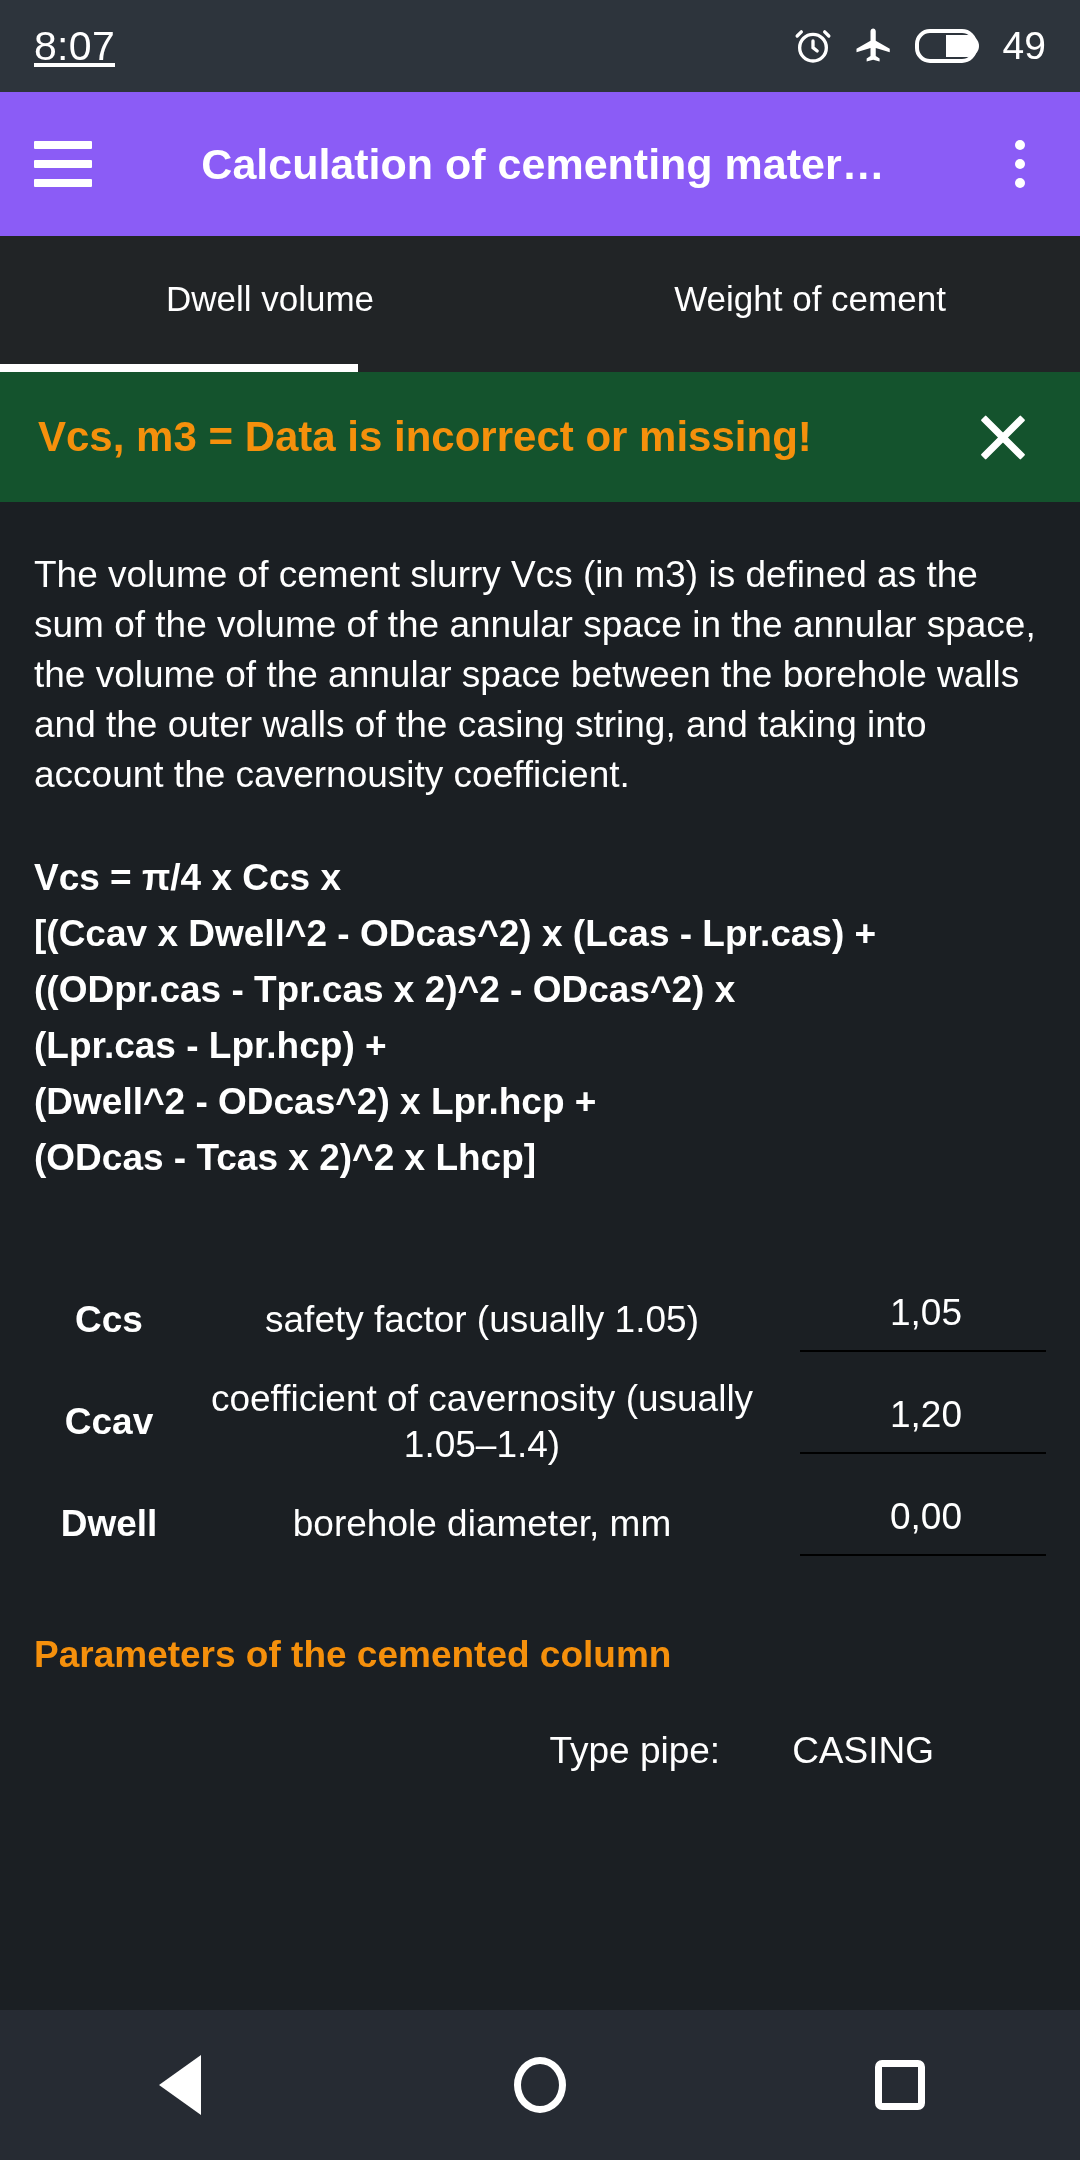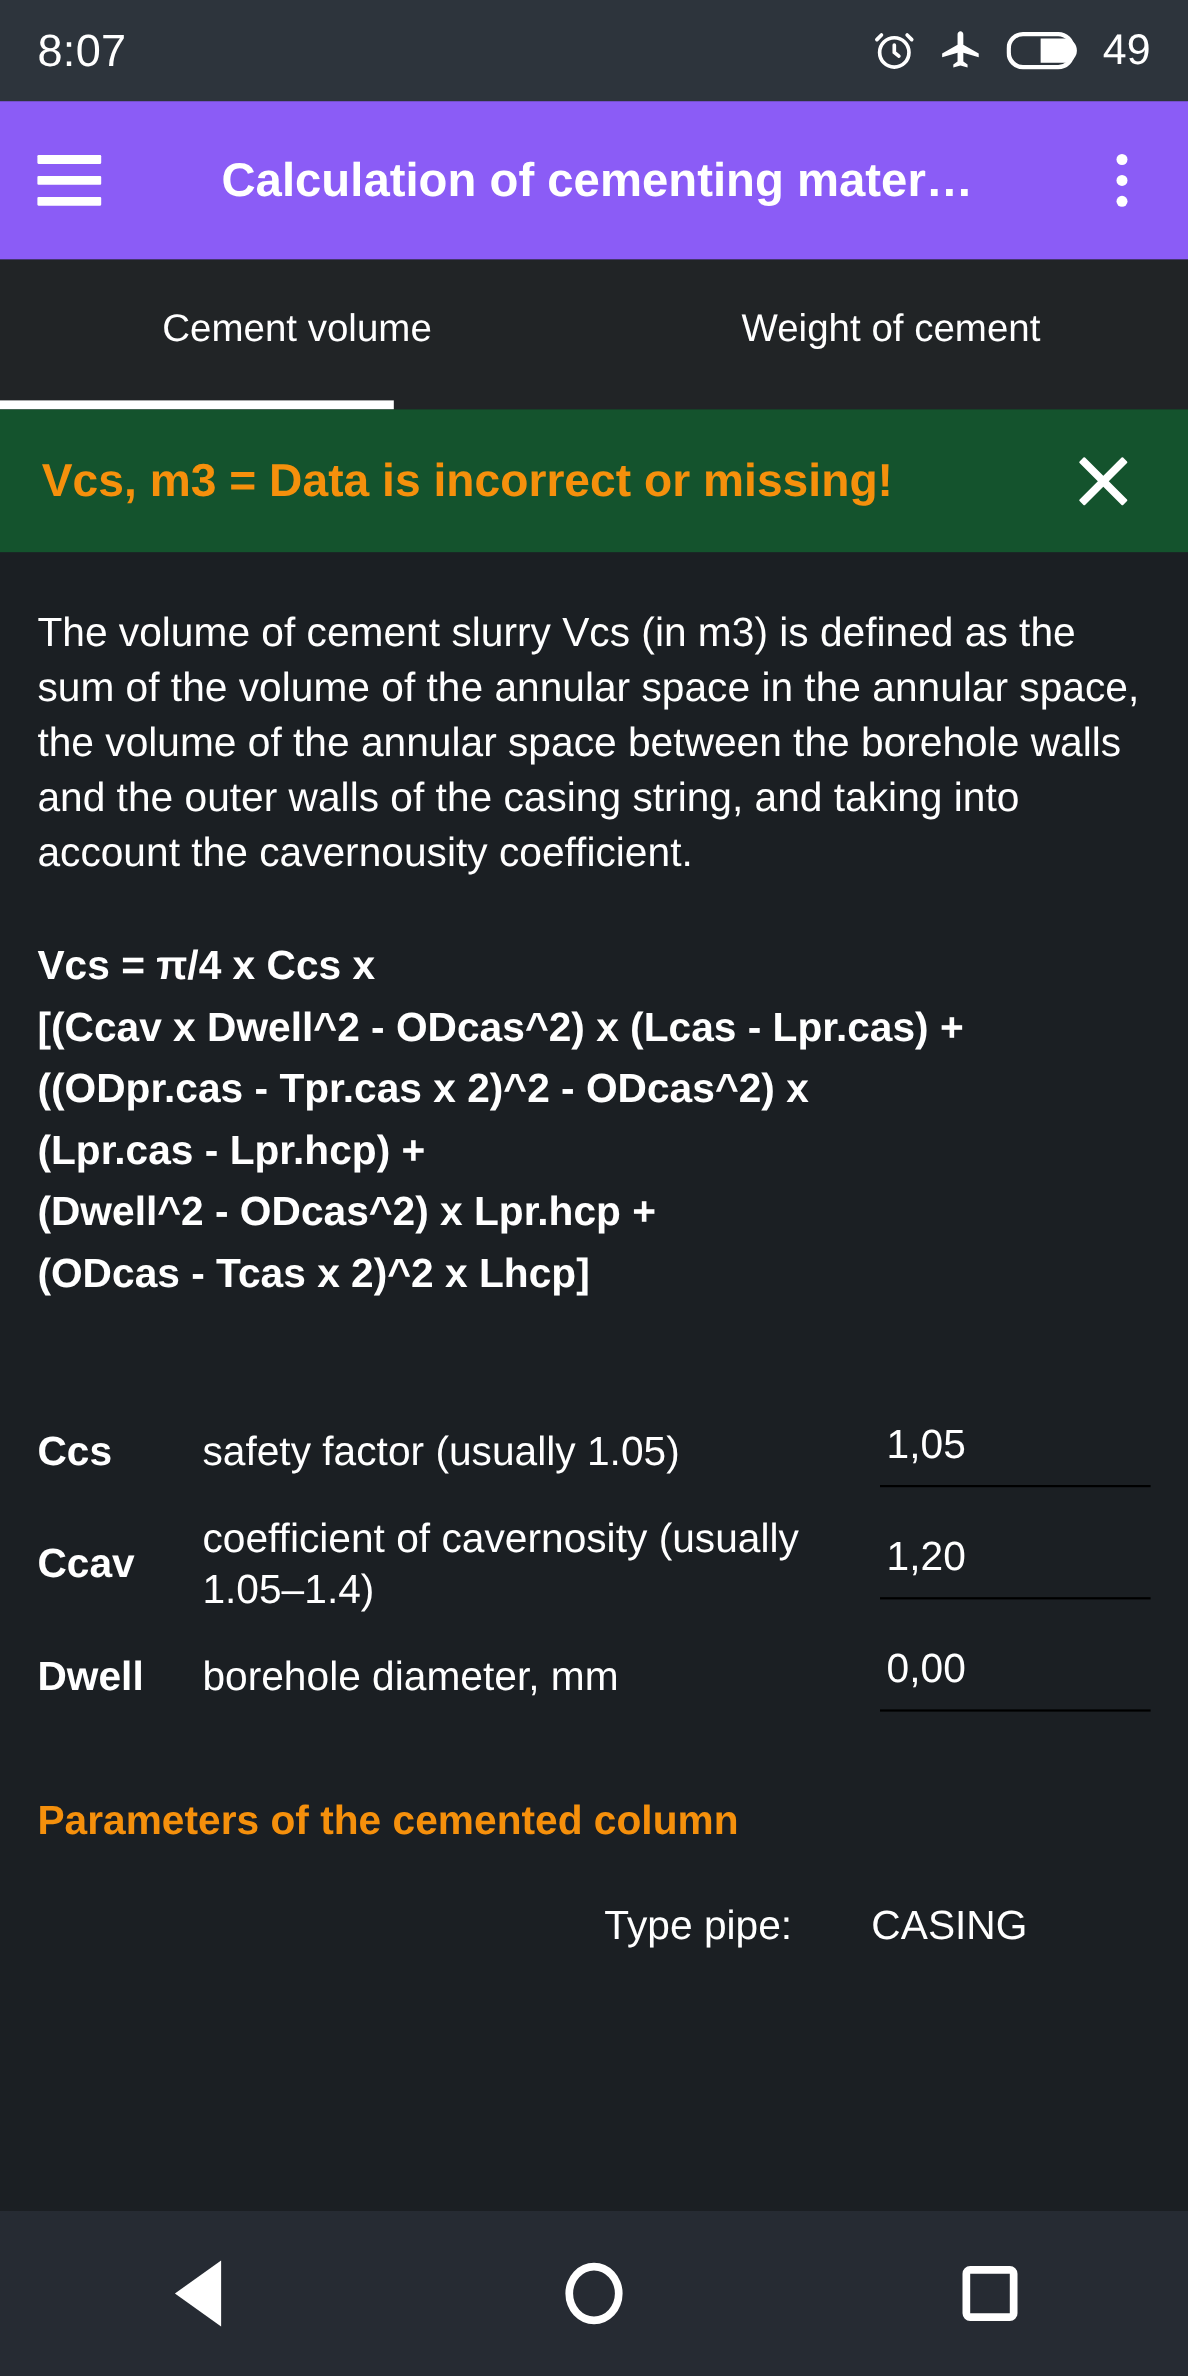--- a/index.html
+++ b/index.html
@@ -10,21 +10,21 @@
     overflow:hidden;
   }
   #screen { position:relative; width:1080px; height:2160px; background:#1b1f23; }
 
   
   .statusbar {
     height:92px; background:#2d343c;
     display:flex; align-items:center; justify-content:space-between;
     padding:0 34px;
   }
-  .status-time { color:#ffffff; font-size:41px; letter-spacing:.3px; }
+  .status-time { color:#ffffff; font-size:41px; letter-spacing:.3px;text-decoration:underline; }
   .status-right { display:flex; align-items:center; gap:20px; }
   .status-right svg { display:block; }
   .battery-pct { color:#ffffff; font-size:39px; margin-left:2px; }
 
   
   .appbar {
     height:144px; background:#8b5cf6;
     display:flex; align-items:center; padding:0 34px;
   }
   .hamburger { width:58px; display:flex; flex-direction:column; gap:11px; cursor:pointer; flex:0 0 auto; }
@@ -69,21 +69,21 @@
   .desc {
     color:#ffffff; font-size:37px; line-height:50px;
     padding-top:48px;
   }
   .formula {
     color:#ffffff; font-size:37px; font-weight:bold; line-height:56px;
     padding-top:50px; white-space:pre-line;
   }
 
   
-  .params { padding-top:84px; }
+  .params { padding-top:84px;text-align:center; }
   .prow {
     display:flex; align-items:center; min-height:100px; padding:6px 0;
   }
   .psym {
     width:150px; flex:0 0 150px; color:#ffffff; font-size:37px; font-weight:bold;
   }
   .pdesc {
     flex:1 1 auto; color:#ffffff; font-size:37px; line-height:46px; padding-right:20px;
   }
   .pval {
@@ -153,21 +153,21 @@
     </div>
     <div class="appbar-title">Calculation of cementing mater…</div>
     <div class="overflow-dots">
       <i></i>
         <i></i>
         <i></i>
     </div>
   </div>
 
   <div class="tabbar">
-    <div class="tab">Cement volume</div>
+    <div class="tab">Dwell volume</div>
     <div class="tab">Weight of cement</div>
     <div class="tab-underline"></div>
   </div>
 
   <div class="banner">
     <div class="banner-text">Vcs, m3  =  Data is incorrect or missing!</div>
     <div class="banner-close"></div>
   </div>
 
   <div class="content">

